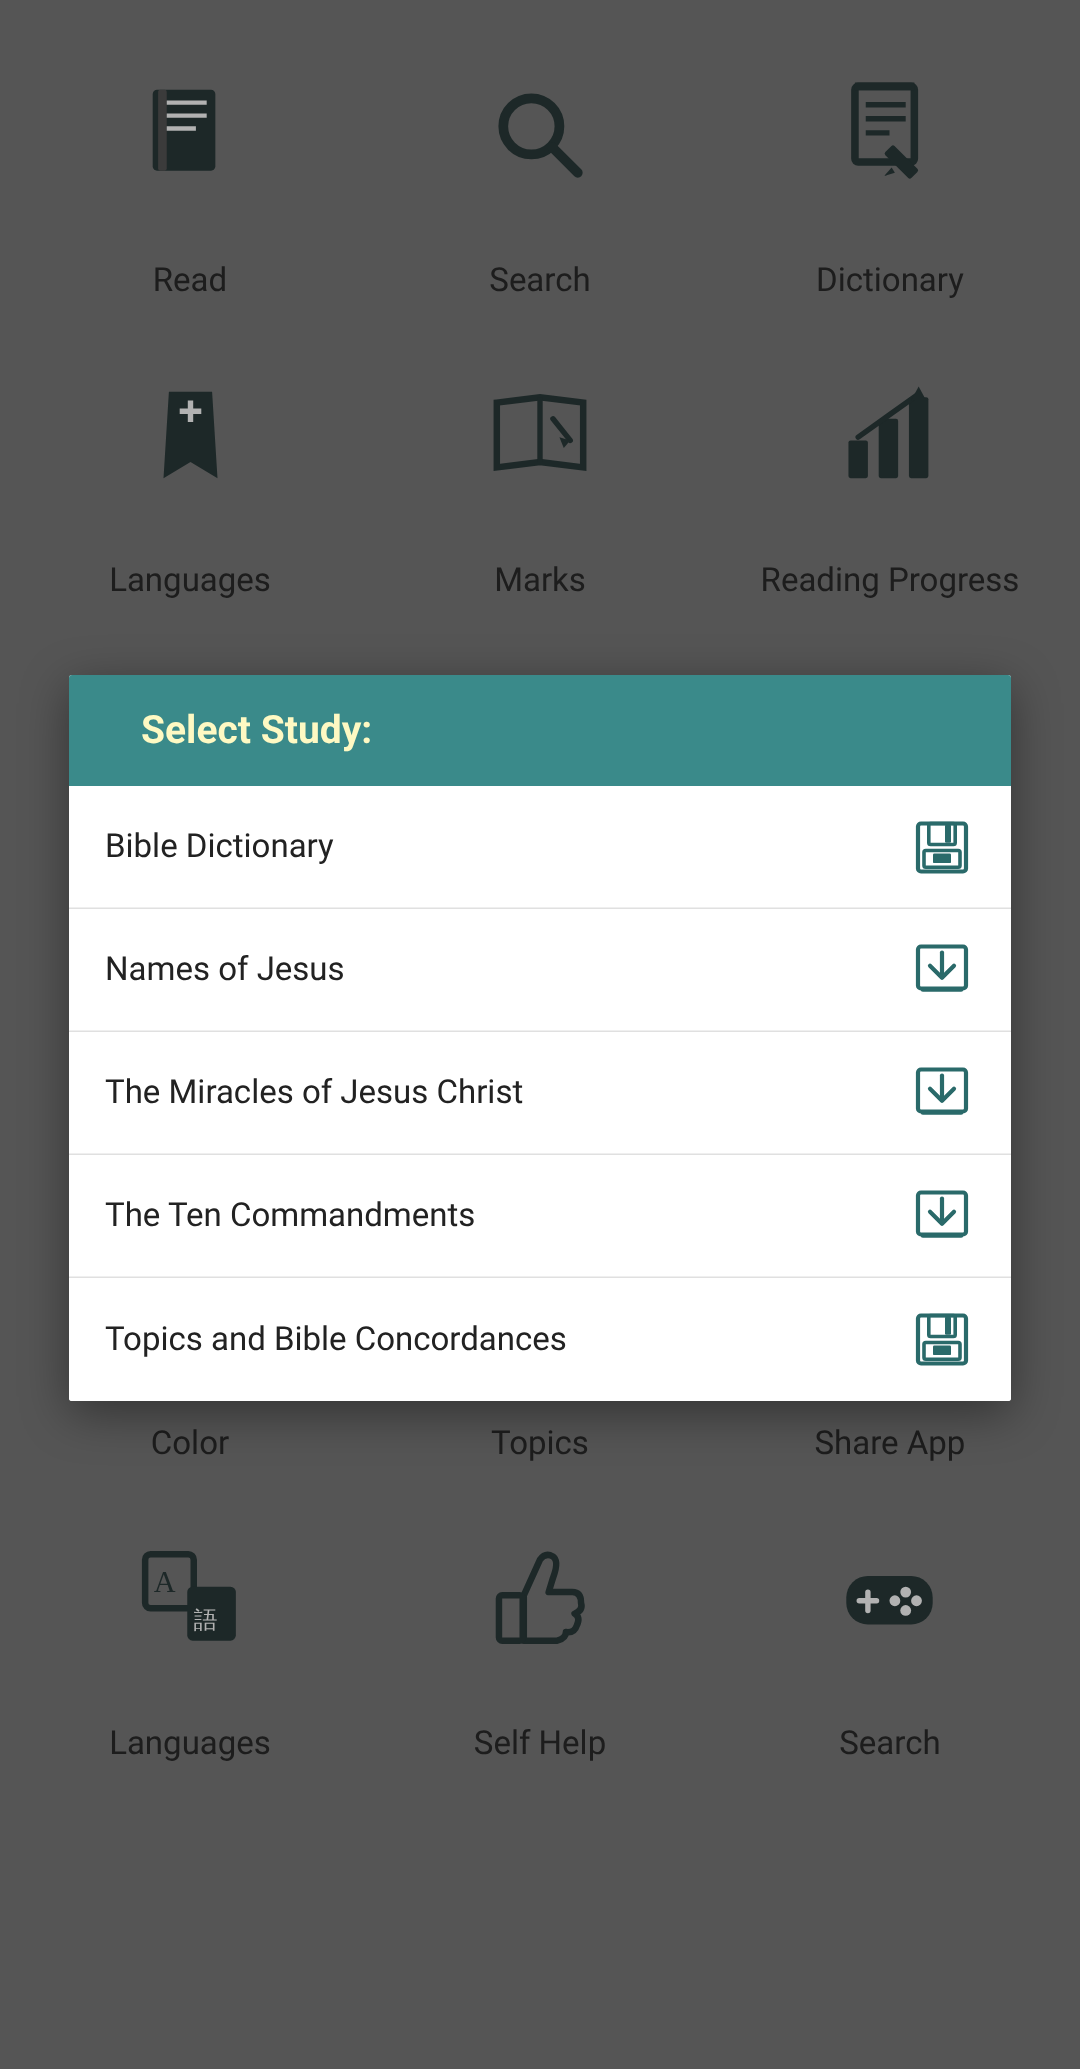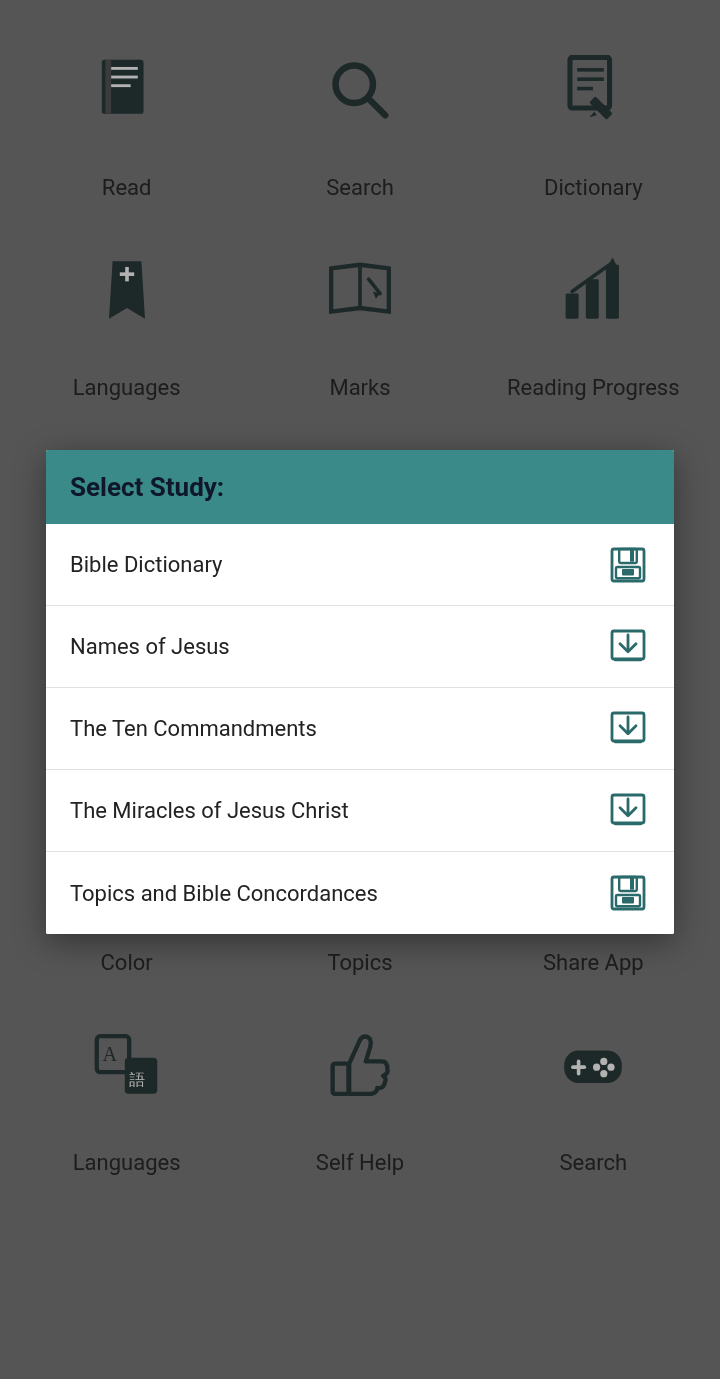--- a/index.html
+++ b/index.html
@@ -64,23 +64,24 @@
       pointer-events: all;
       box-shadow: 0 8px 32px rgba(0,0,0,0.4);
     }
 
     .modal-header {
       background: #3a8a8a;
       padding: 22px 24px;
     }
 
     .modal-header-title {
-      color: #0f172a;
+      color: #fef9c3;
       font-size: 26px;
       font-weight: bold;
+      margin-left: 24px;
     }
 
     .modal-item {
       display: flex;
       align-items: center;
       justify-content: space-between;
       padding: 0 24px;
       height: 82px;
       border-bottom: 1px solid #e0e0e0;
       background: white;
@@ -371,33 +372,33 @@
       <svg viewBox="0 0 100 100">
         <rect x="10" y="10" width="80" height="70" rx="5" fill="none" stroke="#2a6a6a" stroke-width="7"></rect>
         <line x1="50" y1="20" x2="50" y2="58" stroke="#2a6a6a" stroke-width="7" stroke-linecap="round"></line>
         <polyline points="30,42 50,62 70,42" fill="none" stroke="#2a6a6a" stroke-width="7" stroke-linecap="round" stroke-linejoin="round"></polyline>
         <line x1="18" y1="82" x2="82" y2="82" stroke="#2a6a6a" stroke-width="7" stroke-linecap="round"></line>
       </svg>
     </div>
   </div>
 
   <div class="modal-item">
-    <span class="modal-item-label">The Ten Commandments</span>
+    <span class="modal-item-label">The Miracles of Jesus Christ</span>
     <div class="modal-item-icon">
       <svg viewBox="0 0 100 100">
         <rect x="10" y="10" width="80" height="70" rx="5" fill="none" stroke="#2a6a6a" stroke-width="7"></rect>
         <line x1="50" y1="20" x2="50" y2="58" stroke="#2a6a6a" stroke-width="7" stroke-linecap="round"></line>
         <polyline points="30,42 50,62 70,42" fill="none" stroke="#2a6a6a" stroke-width="7" stroke-linecap="round" stroke-linejoin="round"></polyline>
         <line x1="18" y1="82" x2="82" y2="82" stroke="#2a6a6a" stroke-width="7" stroke-linecap="round"></line>
       </svg>
     </div>
   </div>
 
   <div class="modal-item">
-    <span class="modal-item-label">The Miracles of Jesus Christ</span>
+    <span class="modal-item-label">The Ten Commandments</span>
     <div class="modal-item-icon">
       <svg viewBox="0 0 100 100">
         <rect x="10" y="10" width="80" height="70" rx="5" fill="none" stroke="#2a6a6a" stroke-width="7"></rect>
         <line x1="50" y1="20" x2="50" y2="58" stroke="#2a6a6a" stroke-width="7" stroke-linecap="round"></line>
         <polyline points="30,42 50,62 70,42" fill="none" stroke="#2a6a6a" stroke-width="7" stroke-linecap="round" stroke-linejoin="round"></polyline>
         <line x1="18" y1="82" x2="82" y2="82" stroke="#2a6a6a" stroke-width="7" stroke-linecap="round"></line>
       </svg>
     </div>
   </div>
 

